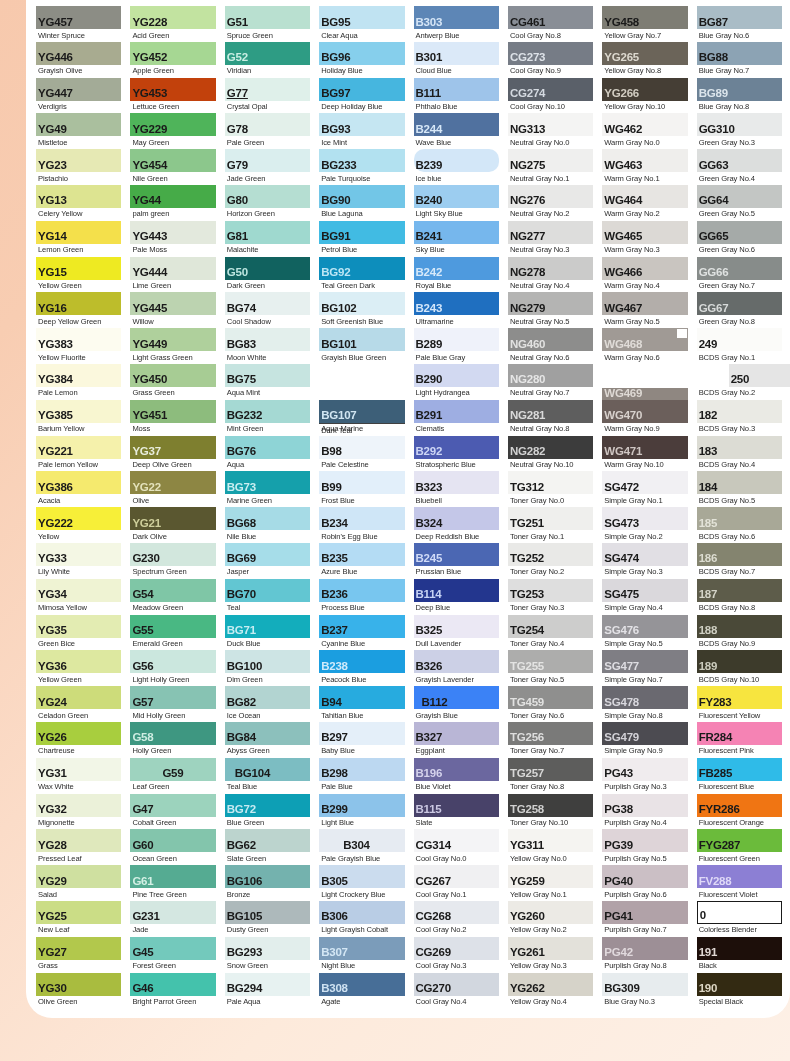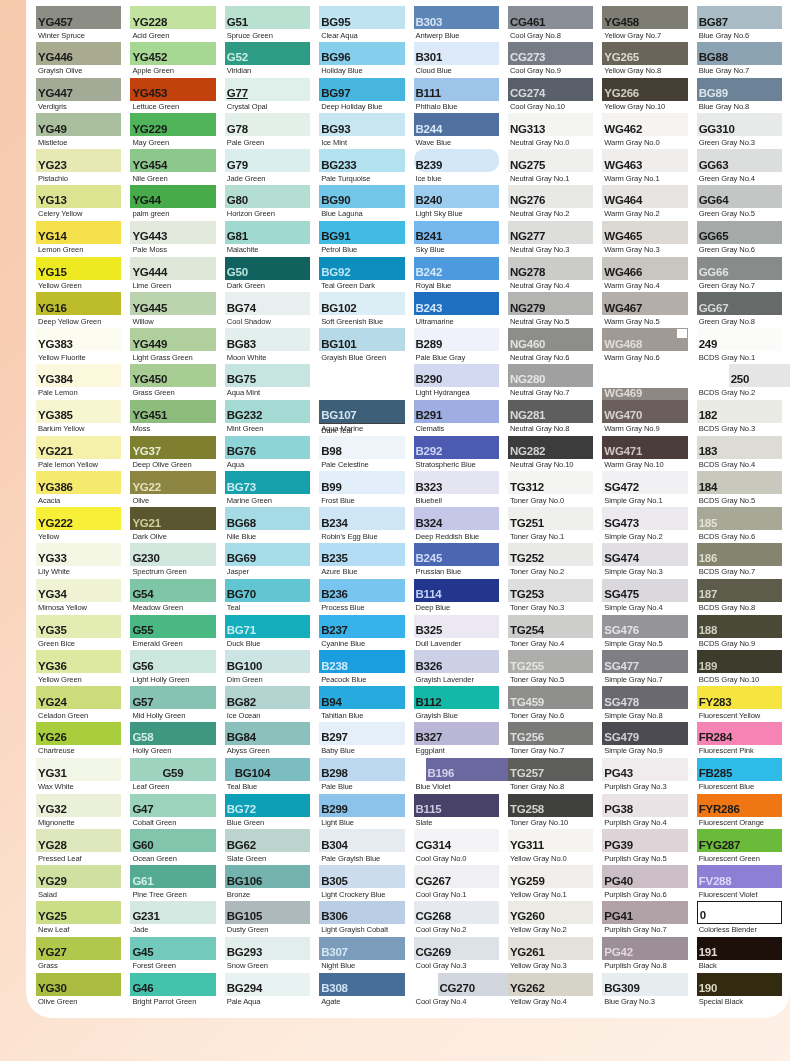--- a/index.html
+++ b/index.html
@@ -722,21 +722,21 @@
             </div>
             <div class="name">Pale Blue</div>
           </div>
           <div class="swatch-cell">
             <div class="chip" style="background: rgb(140, 195, 234);">
               <span class="code" style="color: rgb(26, 26, 26);">B299</span>
             </div>
             <div class="name">Light Blue</div>
           </div>
           <div class="swatch-cell">
-            <div class="chip" style="background: rgb(230, 235, 242);">
+            <div class="chip" style="background: rgb(230, 235, 242); padding-left: 22px;">
               <span class="code" style="color: rgb(26, 26, 26);">B304</span>
             </div>
             <div class="name">Pale Grayish Blue</div>
           </div>
           <div class="swatch-cell">
             <div class="chip" style="background: rgb(203, 220, 238);">
               <span class="code" style="color: rgb(26, 26, 26);">B305</span>
             </div>
             <div class="name">Light Crockery Blue</div>
           </div>
@@ -868,33 +868,33 @@
             </div>
             <div class="name">Dull Lavender</div>
           </div>
           <div class="swatch-cell">
             <div class="chip" style="background: rgb(204, 208, 230);">
               <span class="code" style="color: rgb(26, 26, 26);">B326</span>
             </div>
             <div class="name">Grayish Lavender</div>
           </div>
           <div class="swatch-cell">
-            <div class="chip" style="background: #14b8a6;">
+            <div class="chip" style="background: #3b82f6; padding-left: 6px;">
               <span class="code" style="color: rgb(26, 26, 26);">B112</span>
             </div>
             <div class="name">Grayish Blue</div>
           </div>
           <div class="swatch-cell">
             <div class="chip" style="background: rgb(185, 182, 214);">
               <span class="code" style="color: rgb(26, 26, 26);">B327</span>
             </div>
             <div class="name">Eggplant</div>
           </div>
           <div class="swatch-cell">
-            <div class="chip" style="background: rgb(107, 103, 159); margin-left: 12px;">
+            <div class="chip" style="background: rgb(107, 103, 159);">
               <span class="code" style="color: rgb(212, 210, 236);">B196</span>
             </div>
             <div class="name">Blue Violet</div>
           </div>
           <div class="swatch-cell">
             <div class="chip" style="background: rgb(72, 66, 105);">
               <span class="code" style="color: rgb(203, 200, 226);">B115</span>
             </div>
             <div class="name">Slate</div>
           </div>
@@ -916,21 +916,21 @@
             </div>
             <div class="name">Cool Gray No.2</div>
           </div>
           <div class="swatch-cell">
             <div class="chip" style="background: rgb(221, 225, 232);">
               <span class="code" style="color: rgb(26, 26, 26);">CG269</span>
             </div>
             <div class="name">Cool Gray No.3</div>
           </div>
           <div class="swatch-cell">
-            <div class="chip" style="background: rgb(210, 215, 223); margin-left: 24px;">
+            <div class="chip" style="background: rgb(210, 215, 223);">
               <span class="code" style="color: rgb(26, 26, 26);">CG270</span>
             </div>
             <div class="name">Cool Gray No.4</div>
           </div>
         </div>
         <div class="col">
           <div class="swatch-cell">
             <div class="chip" style="background: rgb(137, 142, 150);">
               <span class="code" style="color: rgb(26, 26, 26);">CG461</span>
             </div>

